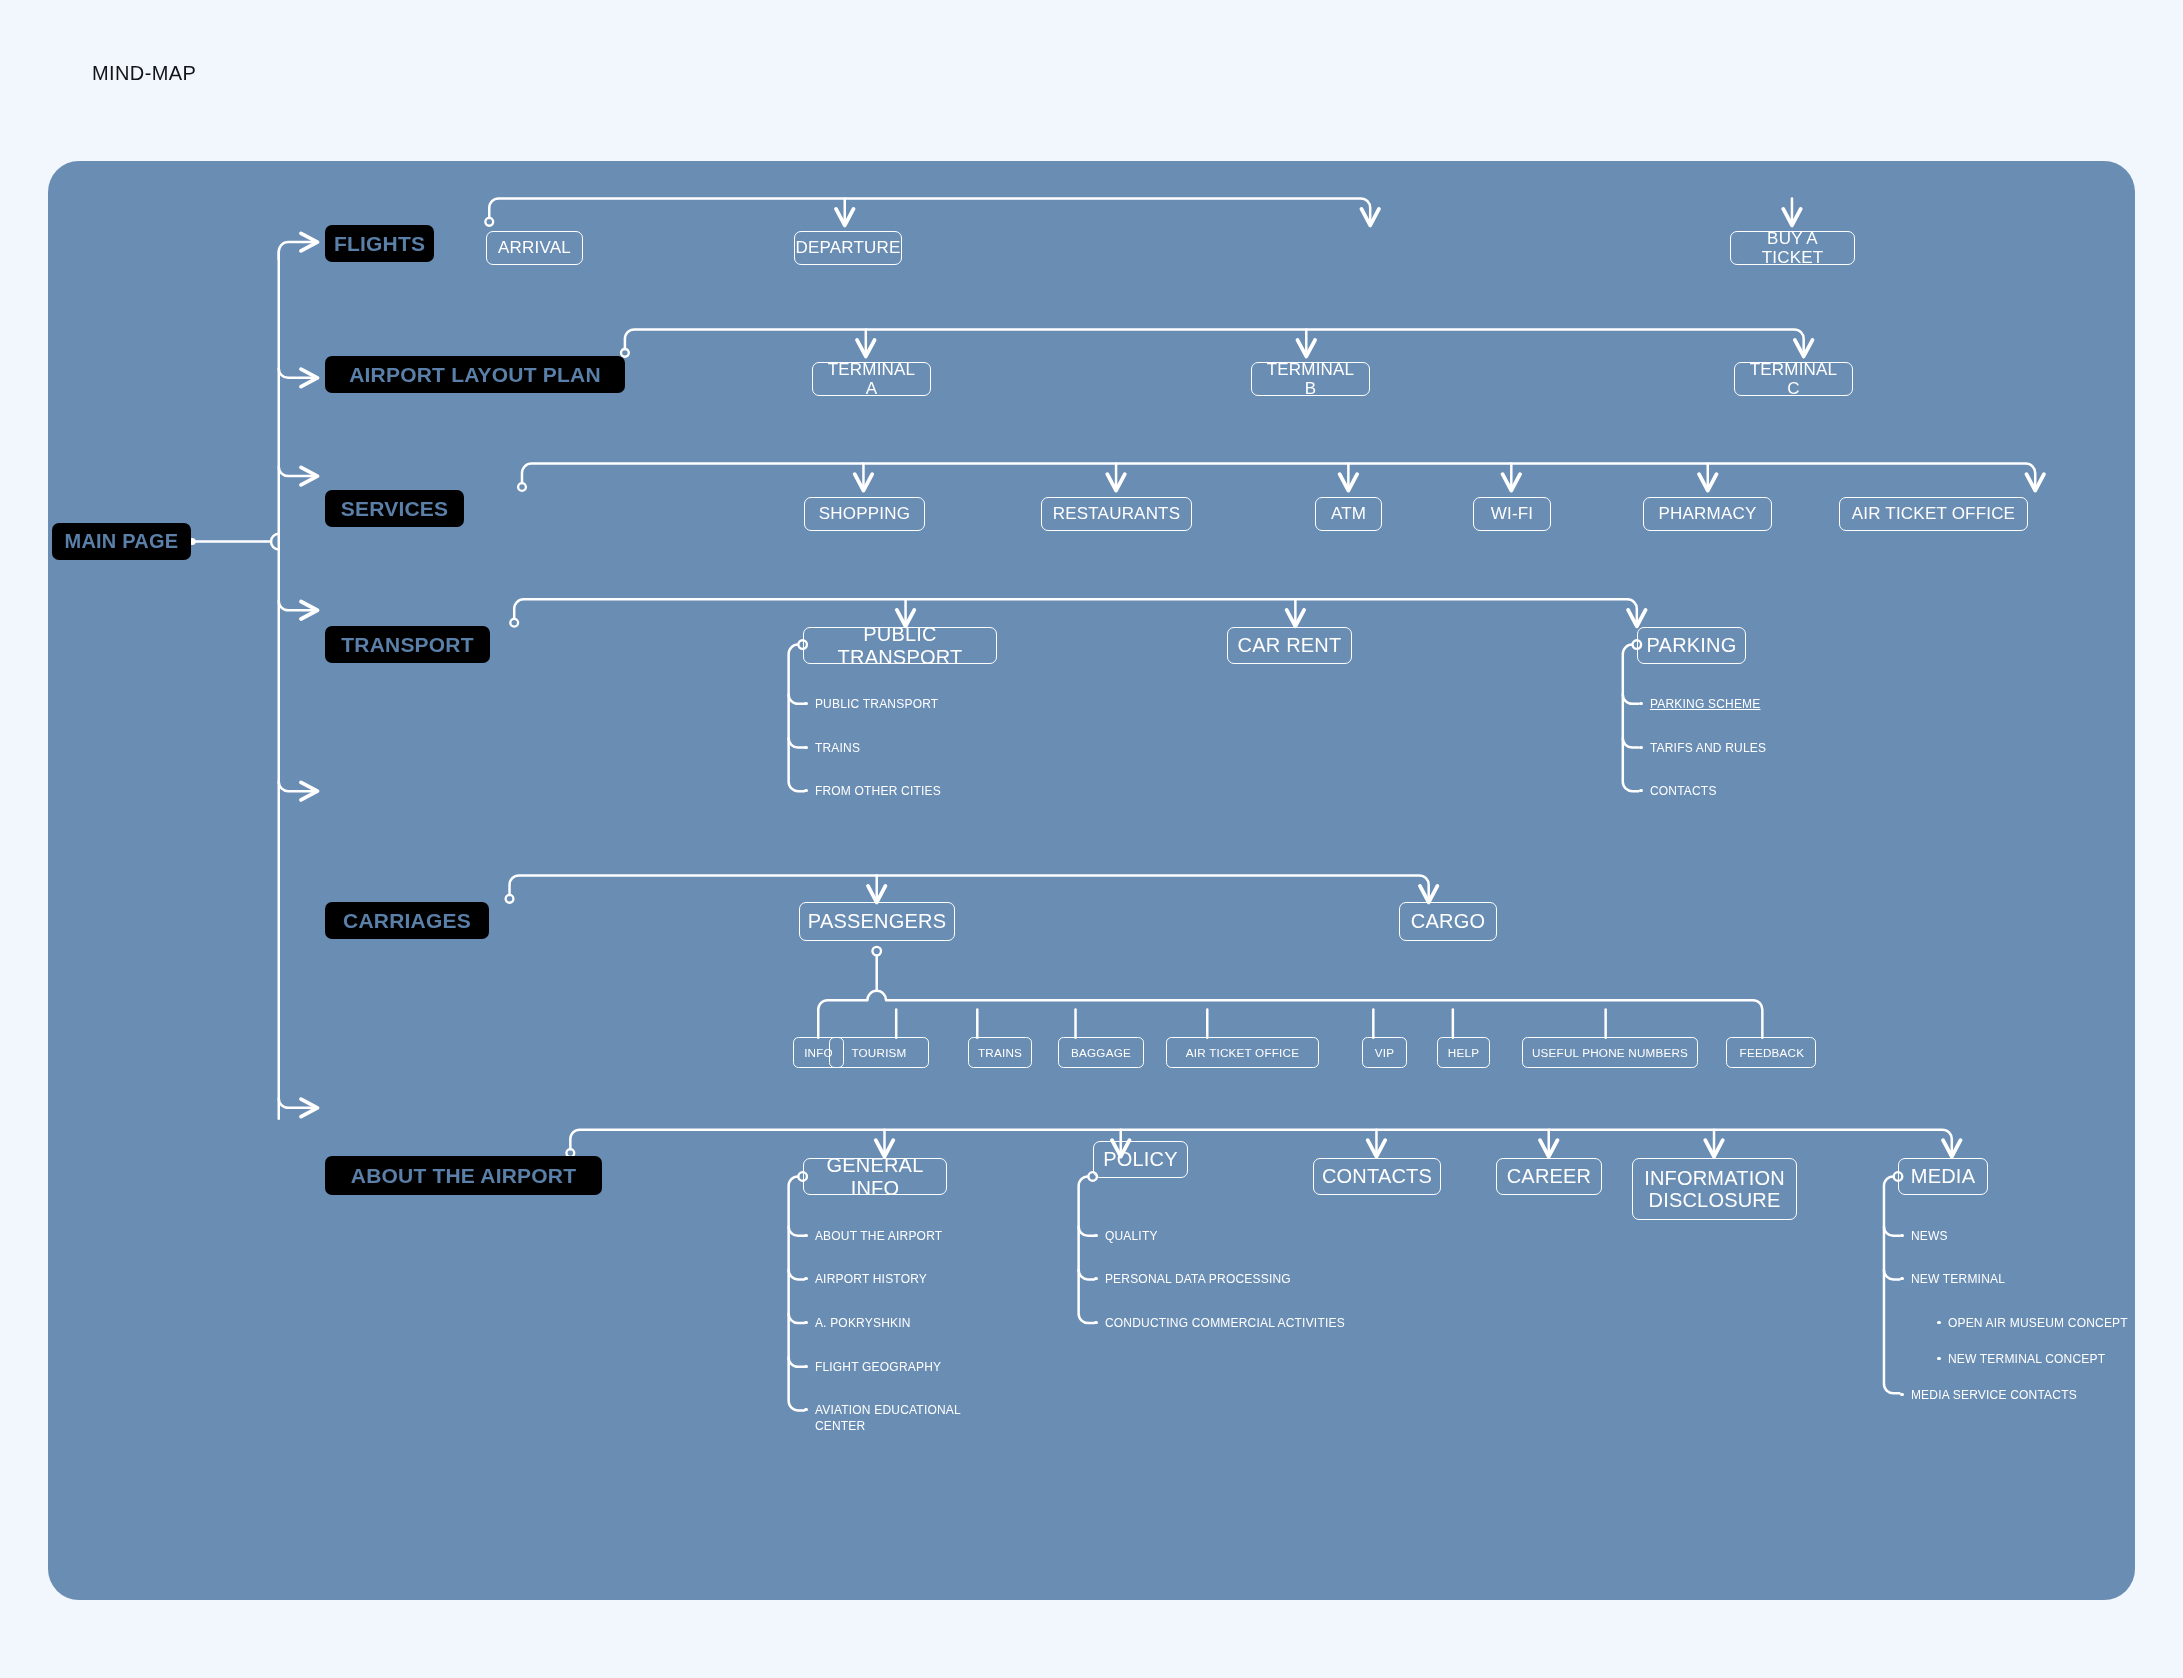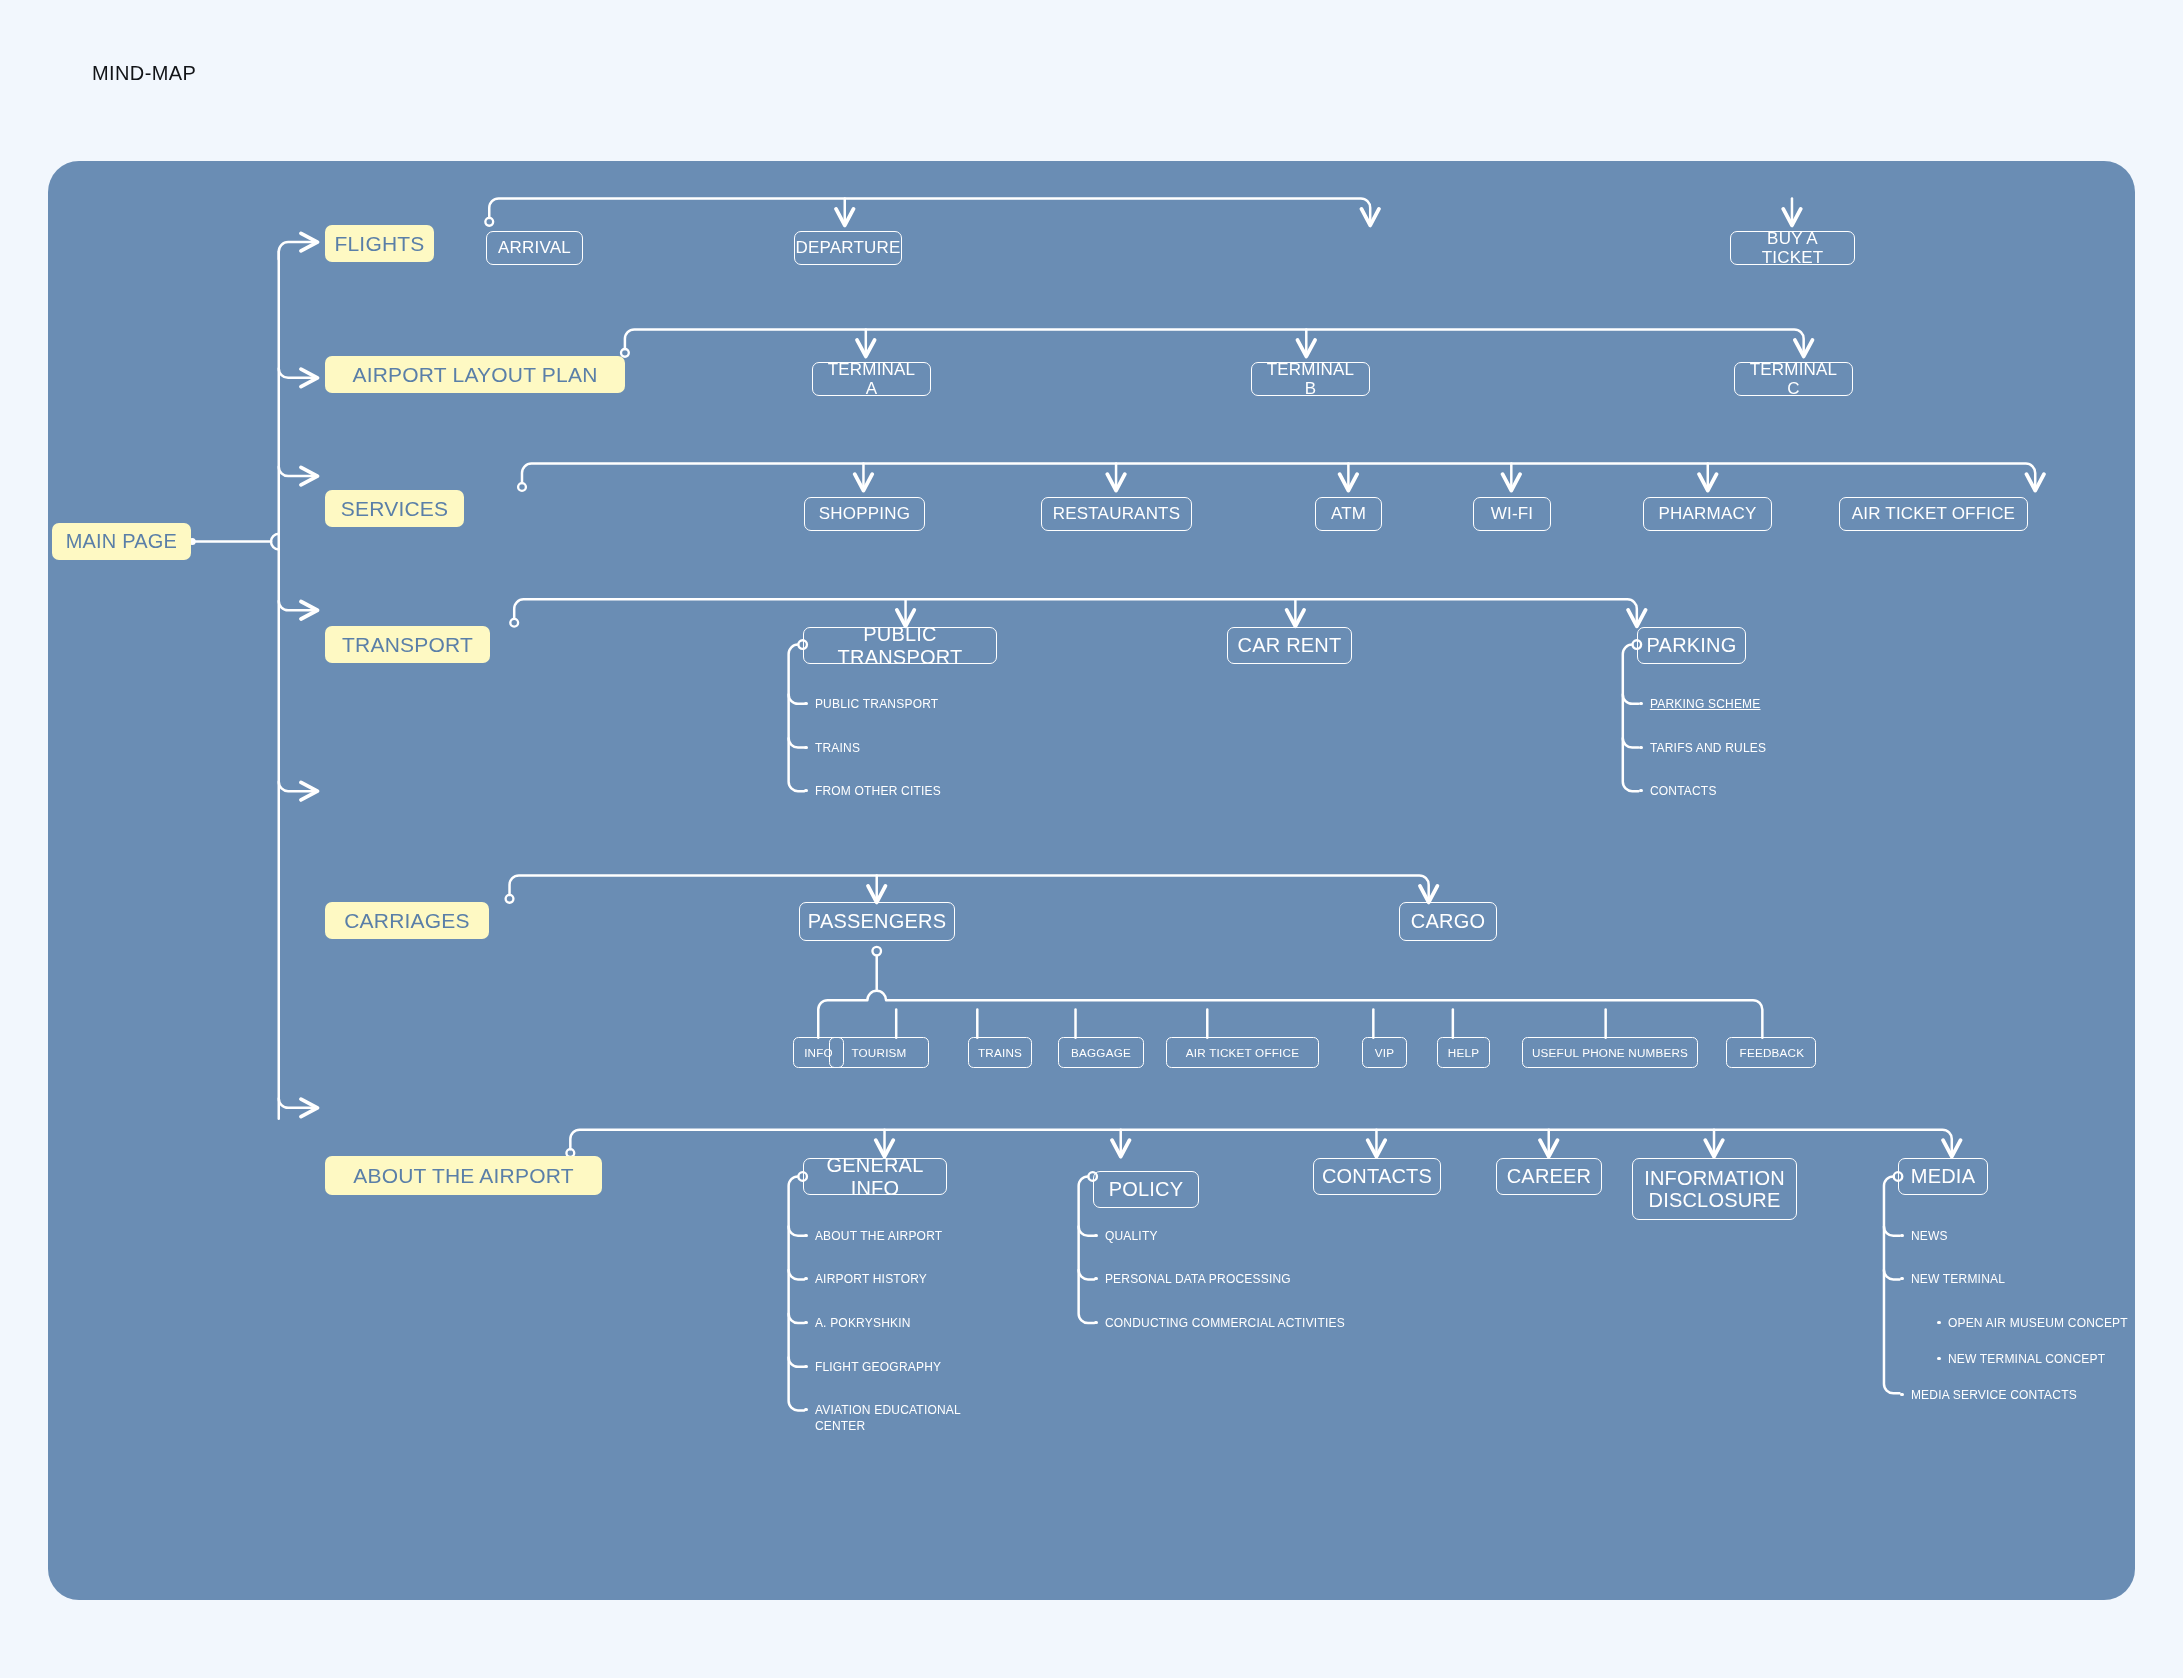--- a/index.html
+++ b/index.html
@@ -34,26 +34,27 @@
     position: absolute;
     display: flex;
     align-items: center;
     justify-content: center;
     text-align: center;
     line-height: 1.12;
     white-space: pre-line;
   }
   
   .pill {
-    background: #fef9c3;
+    background: #000000;
     color: #5a7fa8;
     border-radius: 7px;
     font-size: 21px;
     letter-spacing: 0.2px;
     padding: 0 9.4px;
+    font-weight: bold;
   }
   .pill.root { font-size: 20px; }
   
   .box {
     background: transparent;
     color: #ffffff;
     border: 1.6px solid #ffffff;
     border-radius: 7px;
     font-size: 17px;
     letter-spacing: 0.2px;
@@ -345,21 +346,21 @@
   <div class="leaf" style="left:756px; top:1198px; width:257px;">
     <span class="dot"></span>
     <span>FLIGHT GEOGRAPHY</span>
   </div>
   <div class="leaf" style="left:756px; top:1241px; width:179px; white-space:pre-line;">
     <span class="dot"></span>
     <span style="white-space:pre-line;">AVIATION EDUCATIONAL
 CENTER</span>
   </div>
 
-  <div class="node box big" style="left:1045px; top:1010px; width:106px; height:37px;align-items:center;">
+  <div class="node box big" style="left:1045px; top:980px; width:95px; height:37px;align-items:center;">
     <span>POLICY</span>
   </div>
   <div class="leaf" style="left:1046px; top:1067px; width:312px;">
     <span class="dot"></span>
     <span>QUALITY</span>
   </div>
   <div class="leaf" style="left:1046px; top:1110px; width:312px;">
     <span class="dot"></span>
     <span>PERSONAL DATA PROCESSING</span>
   </div>

